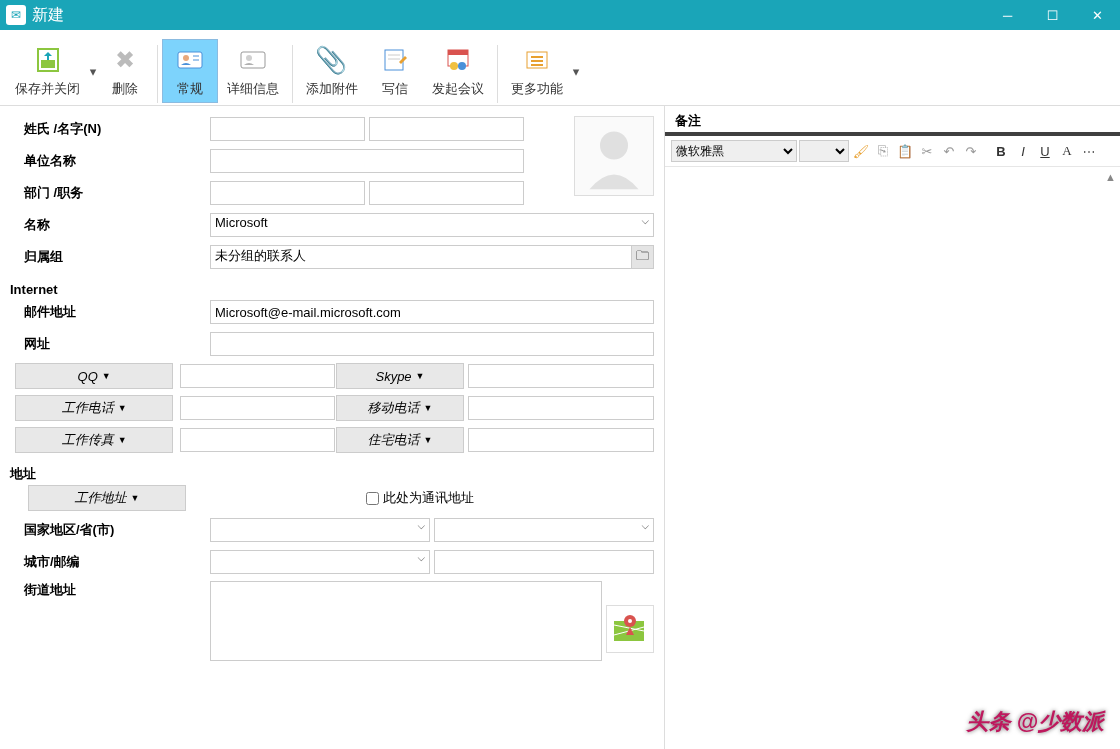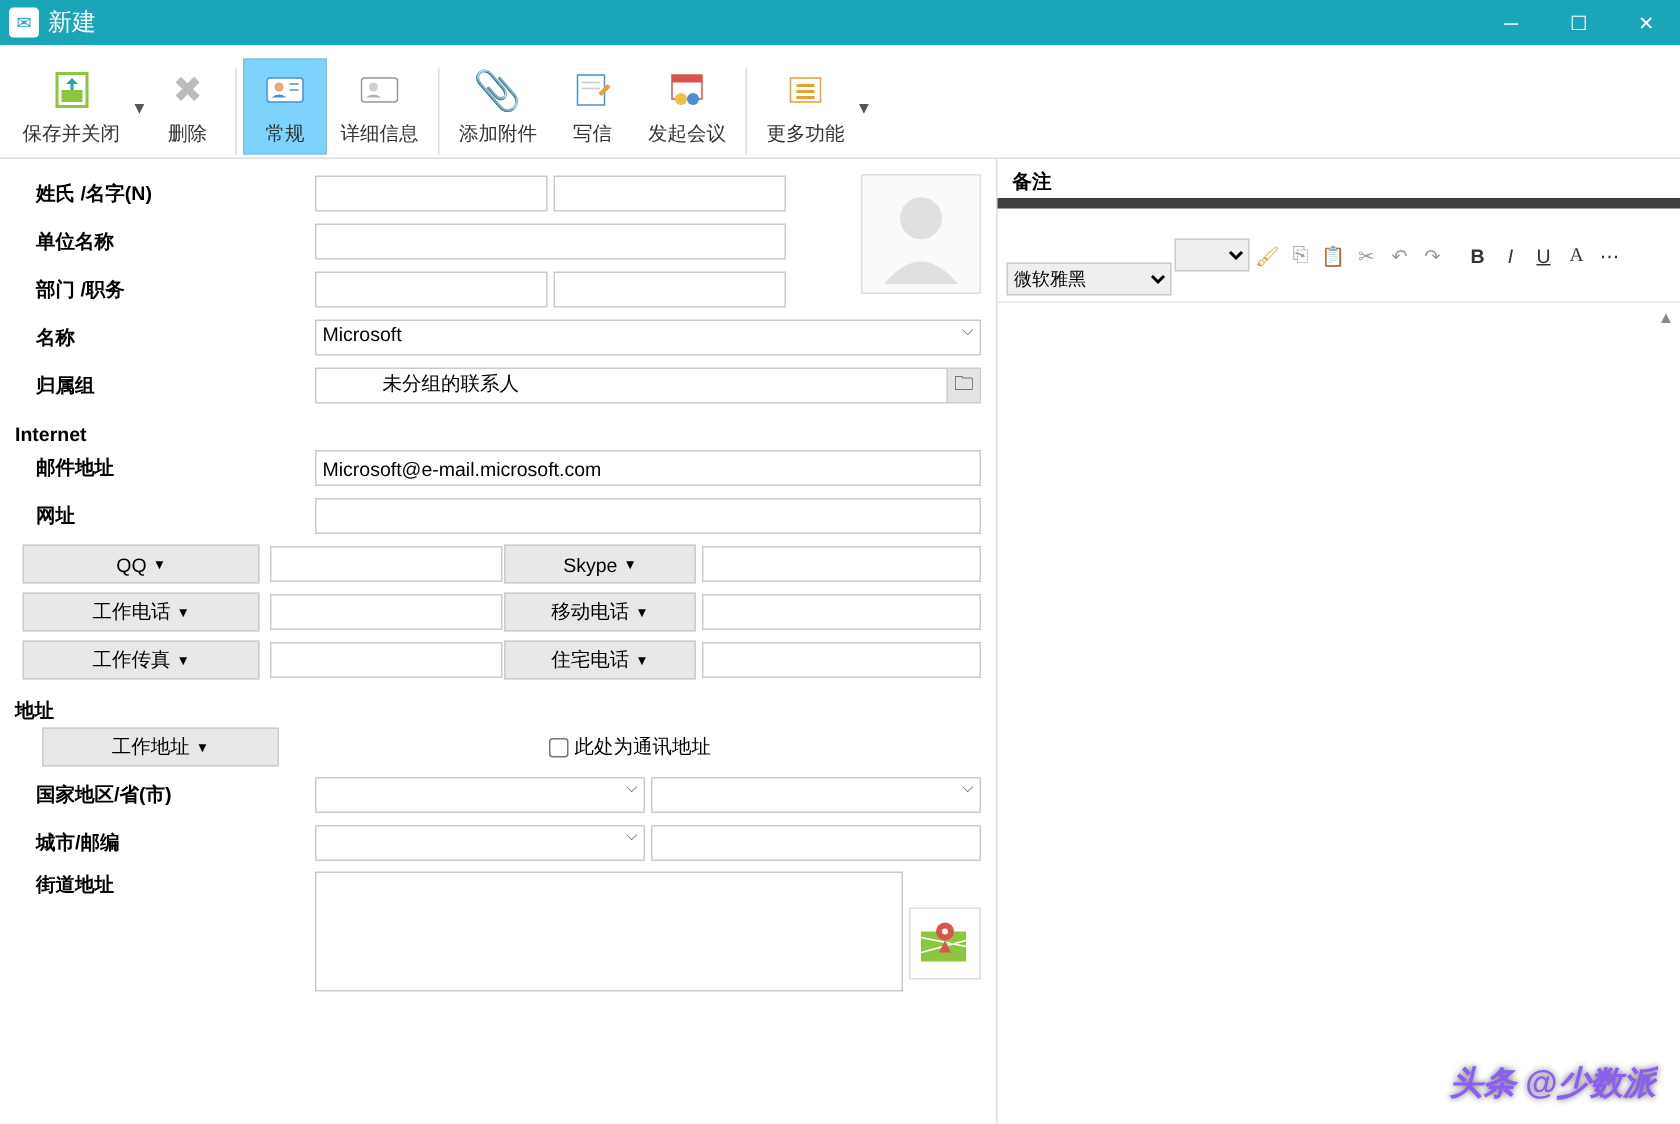--- a/index.html
+++ b/index.html
@@ -23,51 +23,51 @@
 .notes-area { width: 455px; display: flex; flex-direction: column; }
 
 .row { display: flex; align-items: center; margin-bottom: 6px; min-height: 26px; }
 .row .lbl { width: 200px; padding-left: 14px; padding-right: 6px; color: #000; font-weight: bold; }
 .row input[type=text], .row select, .row .combo { border: 1px solid #ccc; height: 24px; padding: 1px 4px; background: #fff; font-size: 13px; }
 .row .inp-half { width: 155px; }
 .row .inp-half + .inp-half { margin-left: 4px; }
 .row .inp-full { flex: 1; }
 .row .combo { flex: 1; display: flex; align-items: flex-start; }
 .row .combo-drop { margin-left: auto; color: #666; font-size: 10px; }
-.row .selbtn { background: #e8e8e8; border: 1px solid #ccc; height: 26px; display: flex; align-items: center; justify-content: center; cursor: pointer; min-width: 158px; }
+.row .selbtn { background: #e8e8e8; border: 1px solid #ccc; height: 26px; display: flex; align-items: center; justify-content: center; cursor: pointer; min-width: 158px; font-style: italic; }
 .row .selbtn.small { width: 158px; min-width: 158px; }
 .row .drop-arrow { font-size: 9px; margin-left: 4px; }
-.row .grp-input { flex: 1; display: flex; border: 1px solid #ccc; height: 24px; padding-left: 40px; }
+.row .grp-input { flex: 1; display: flex; border: 1px solid #ccc; height: 24px; }
 .row .grp-input span { padding: 1px 4px; flex: 1; }
 .row .grp-input .folder { width: 22px; background: #e4e4e4; border-left: 1px solid #ccc; display: flex; align-items: center; justify-content: center; }
 
 .section-label { font-weight: bold; padding: 6px 0 2px 0; }
 
 .avatar { width: 80px; height: 80px; border: 1px solid #ddd; margin-left: 4px; display: flex; align-items: center; justify-content: center; background: #fafafa; }
 .avatar svg { width: 70px; height: 70px; }
 
 .name-block { display: flex; }
 .name-left { flex: 1; }
 
 .addr-textarea { flex: 1; border: 1px solid #ccc; height: 80px; resize: none; margin-right: 4px; }
 .map-btn { width: 48px; height: 48px; border: 1px solid #ddd; display: flex; align-items: center; justify-content: center; cursor: pointer; margin-top: 24px; }
 
-.notes-header { padding: 6px 10px 2px 10px; border-bottom: 7px solid #404040; }
+.notes-header { padding: 6px 10px 2px 10px; border-bottom: 4px solid #404040; }
 .notes-title { font-weight: bold; color: #000; }
 .notes-toolbar { display: flex; align-items: center; padding: 4px 6px; border-bottom: 1px solid #e6e6e6; gap: 2px; }
 .notes-toolbar select { border: 1px solid #ccc; height: 22px; font-size: 12px; }
 .ntb-btn { width: 20px; height: 20px; display: flex; align-items: center; justify-content: center; color: #999; cursor: pointer; border: 1px solid transparent; }
 .ntb-btn.en { color: #333; }
 .notes-body { flex: 1; position: relative; }
 .notes-scroll { position: absolute; right: 4px; top: 4px; color: #888; font-size: 11px; }
 
 .checkbox-line { display: flex; align-items: center; justify-content: center; flex: 1; }
 .checkbox-line input { margin-right: 4px; }
 
-.watermark { position: absolute; right: 16px; bottom: 12px; color: #8b5cf6; font-size: 22px; font-weight: bold; font-style: italic; text-shadow: 0 0 4px rgba(0,0,0,0.6); }
+.watermark { position: absolute; right: 16px; bottom: 12px; color: #be185d; font-size: 22px; font-weight: bold; font-style: italic; text-shadow: 0 0 4px rgba(0,0,0,0.6); }
 </style>
 </head>
 <body>
 
 <div class="titlebar">
   <div class="app-icon">✉</div>
   <div class="title">新建</div>
   <div class="win-btn">─</div>
   <div class="win-btn">☐</div>
   <div class="win-btn">✕</div>
@@ -298,21 +298,21 @@
           </svg>
       </div>
     </div>
   </div>
 
   <div class="notes-area">
     <div class="notes-header">
       <div class="notes-title">备注</div>
     </div>
     <div class="notes-toolbar">
-      <select style="width:110px;margin-top:32px;">
+      <select style="width:126px;">
         <option>微软雅黑</option>
       </select>
       <select style="width:50px;"><option></option></select>
       <div class="ntb-btn en" style="color:#e8a030;">🖌</div>
       <div class="ntb-btn">⎘</div>
       <div class="ntb-btn">📋</div>
       <div class="ntb-btn">✂</div>
       <div class="ntb-btn">↶</div>
       <div class="ntb-btn">↷</div>
       <div style="width:6px;"></div>

